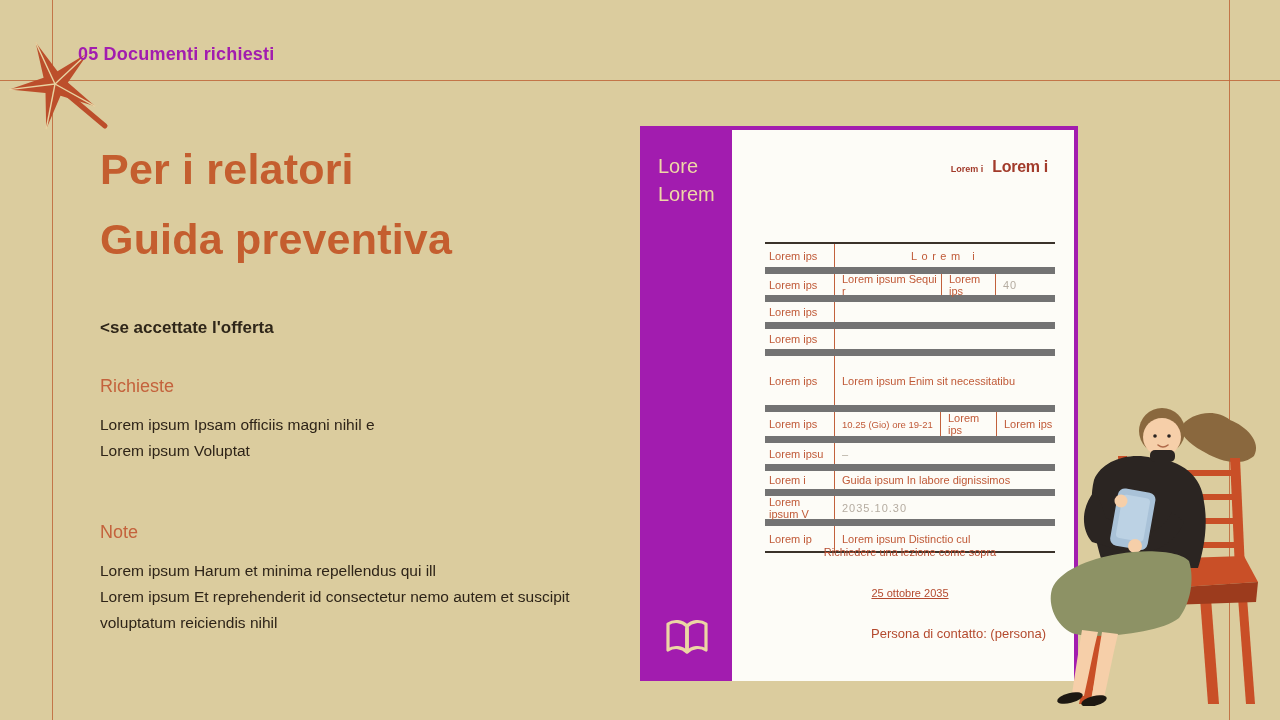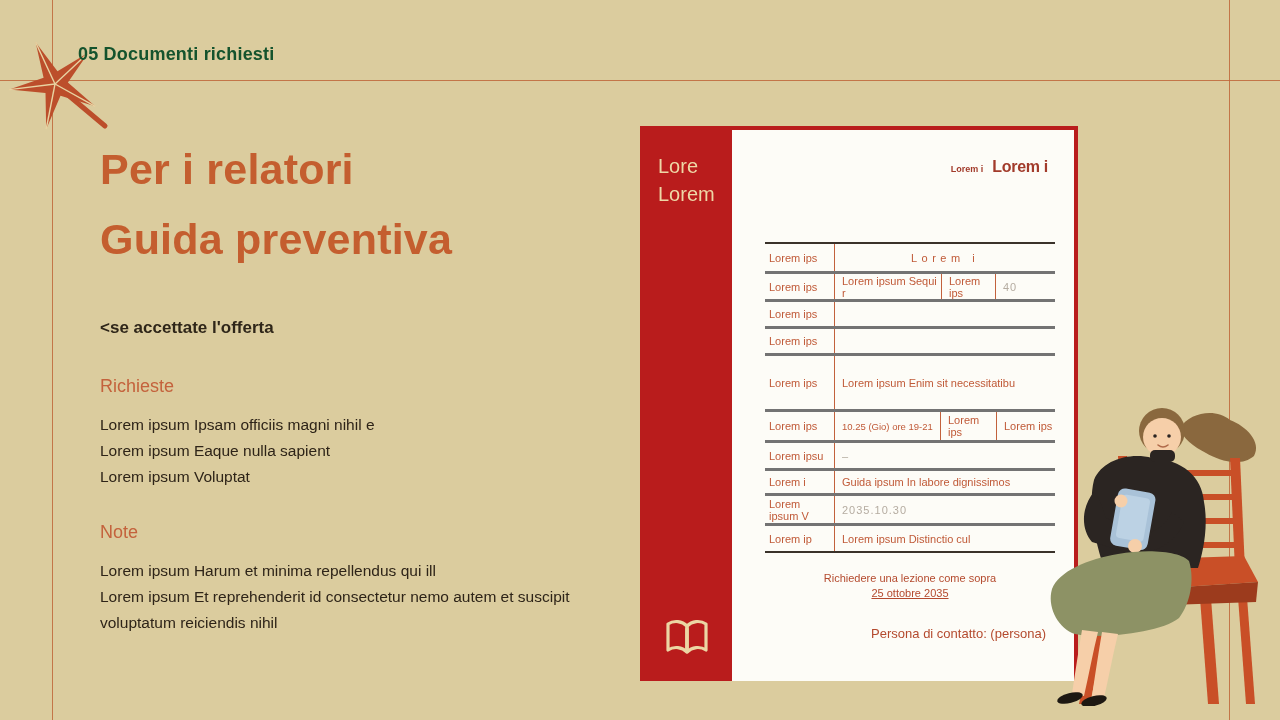--- a/index.html
+++ b/index.html
@@ -8,57 +8,57 @@
   .slide { position:relative; width:1280px; height:720px; background:#dbcc9e; overflow:hidden; }
 
   
   .vline { position:absolute; top:0; width:1px; height:720px; background:rgba(190,101,56,.85); }
   .vline.l1 { left:52px; }
   .vline.l2 { left:1229px; }
   .hline { position:absolute; left:0; top:80px; width:1280px; height:1px; background:rgba(190,101,56,.85); }
 
   .leaf { position:absolute; left:0px; top:34px; width:110px; height:104px; }
 
-  .kicker { position:absolute; left:78px; top:44px; font-size:18px; font-weight:700; color:#14532d; letter-spacing:.2px; }
+  .kicker { position:absolute; left:78px; top:44px; font-size:18px; font-weight:700; color:#a21caf; letter-spacing:.2px; }
 
   .title { position:absolute; left:100px; top:134px; color:#c45e2f; font-size:43px; font-weight:700; line-height:70px; letter-spacing:.2px; }
 
   .subtitle { position:absolute; left:100px; top:318px; font-size:17px; color:#2f2619; font-weight:700; }
 
   .sec-head { position:absolute; left:100px; font-size:18px; color:#c4623c; font-weight:400; }
   .sec-head.richieste { top:376px; }
   .sec-head.note { top:522px; }
   .sec-list { position:absolute; left:100px; font-size:15.5px; color:#2e2418; line-height:26px; width:470px; font-weight:400; }
   .sec-list.richieste { top:412px; }
   .sec-list.note { top:558px; }
 
   
-  .doc { position:absolute; left:640px; top:126px; width:438px; height:555px; background:#b91c1c; display:flex; }
+  .doc { position:absolute; left:640px; top:126px; width:438px; height:555px; background:#a21caf; display:flex; }
   .doc-sidebar { position:relative; width:92px; color:#eed7a6; padding:26px 0 0 18px; font-size:20px; line-height:28px; }
   .doc-page { position:relative; flex:1; background:#fdfcf7; margin:4px 4px 0 0; }
 
   .page-head { position:absolute; top:28px; right:26px; color:#a23b2b; display:flex; align-items:baseline; gap:9px; }
   .page-head .small { font-size:9px; font-weight:700; }
   .page-head .large { font-size:16px; font-weight:700; letter-spacing:-.3px; }
 
   .t { position:absolute; left:33px; top:112px; width:290px; border-top:2px solid #3a322a; }
-  .t-row { display:flex; border-bottom:3px solid #737373; align-items:stretch; }
+  .t-row { display:flex; border-bottom:7px solid #737373; align-items:stretch; }
   .t-row:last-child { border-bottom:2px solid #3a322a; }
   .t-label { width:70px; border-right:1px solid #c2613c; display:flex; align-items:center; padding:2px 3px 2px 4px; font-size:11px; color:#c05a38; line-height:12px; }
   .t-cell { display:flex; align-items:center; padding-left:7px; font-size:11px; color:#c05a38; }
   .t-cell.fill { flex:1; }
   .t-cell.center { justify-content:center; padding-left:0; letter-spacing:4.5px; }
   .t-cell.vr { border-right:1px solid #c2613c; }
   .t-cell.muted { color:#b5aca1; font-size:11px; letter-spacing:1px; }
   .t-cell.tiny { font-size:9.5px; }
   .h30{height:30px} .h28{height:28px} .h27{height:27px} .h56{height:56px} .h31{height:31px} .h25{height:25px}
   .w107{width:107px} .w54{width:54px} .w106{width:106px} .w56{width:56px}
 
   .doc-foot { position:absolute; left:33px; width:290px; text-align:center; font-size:11px; color:#b44a2e; }
-  .doc-foot.f1 { top:442px; }
+  .doc-foot.f1 { top:416px; }
   .doc-foot.f2 { top:457px;text-decoration:underline; }
   .doc-contact { position:absolute; right:28px; top:496px; font-size:13px; color:#b44a2e;text-align:right; }
 
   .book { position:absolute; left:24px; bottom:22px; width:46px; height:42px; }
 
   .person { position:absolute; left:1032px; top:406px; width:232px; height:300px; }
 </style>
 </head>
 <body>
 
@@ -87,21 +87,20 @@
   <div class="title">
     <div>Per i relatori</div>
     <div>Guida preventiva</div>
   </div>
 
   <div class="subtitle">&lt;se accettate l'offerta</div>
 
   <div class="sec-head richieste">Richieste</div>
   <div class="sec-list richieste">
     <div>Lorem ipsum Ipsam officiis magni nihil e</div>
-    <div>Lorem ipsum Eaque nulla sapient</div>
     <div>Lorem ipsum Voluptat</div>
   </div>
 
   <div class="sec-head note">Note</div>
   <div class="sec-list note">
     <div>Lorem ipsum Harum et minima repellendus qui ill</div>
     <div>Lorem ipsum Et reprehenderit id consectetur nemo autem et suscipit voluptatum reiciendis nihil</div>
   </div>
 
   <div class="doc">

